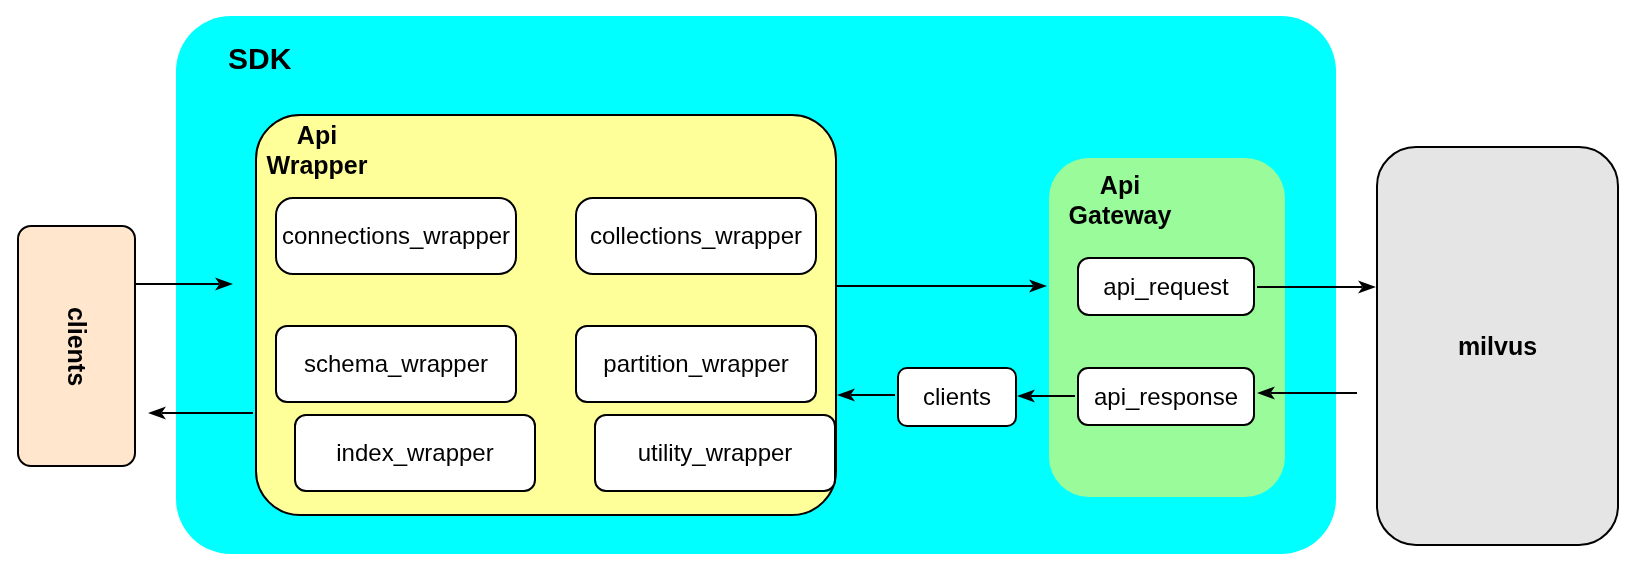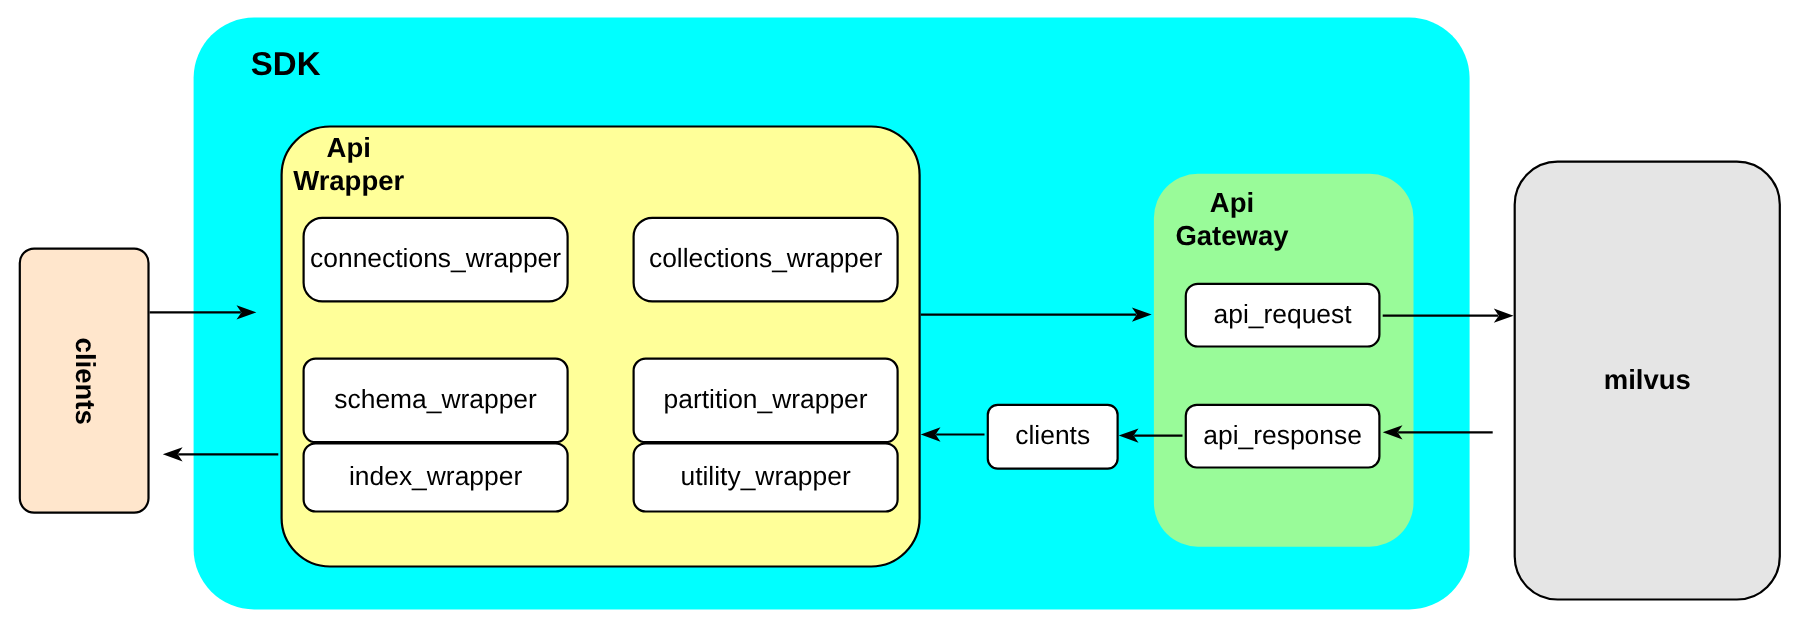--- a/index.html
+++ b/index.html
@@ -50,21 +50,21 @@
   .milvus{
     left:1376px;top:146px;width:243px;height:400px;
     background:#e5e5e5;border:2px solid #000;border-radius:40px;
     display:flex;align-items:center;justify-content:center;
     font-weight:bold;font-size:25px;
   }
   .w-c0{left:275px;width:242px;}
   .w-c1{left:575px;width:242px;}
   .w-r0{top:197px;height:78px;border-radius:18px;}
   .w-r1{top:297px;height:78px;margin-top:28px;}
-  .w-r2{top:402px;height:64px;}
+  .w-r2{top:414px;height:78px;margin-left:19px;}
   .checker{left:897px;top:367px;width:120px;height:60px;border-radius:10px;}
   .api-req{left:1077px;top:257px;width:178px;height:59px;border-radius:12px;}
   .api-res{left:1077px;top:367px;width:178px;height:59px;border-radius:11px;}
   
   .arrows{position:absolute;left:0;top:0;width:1634px;height:574px;pointer-events:none;}
   .arrows line{stroke:#000;stroke-width:2;}
   .arrows path{fill:#000;stroke:none;}
 </style>
 </head>
 <body>

